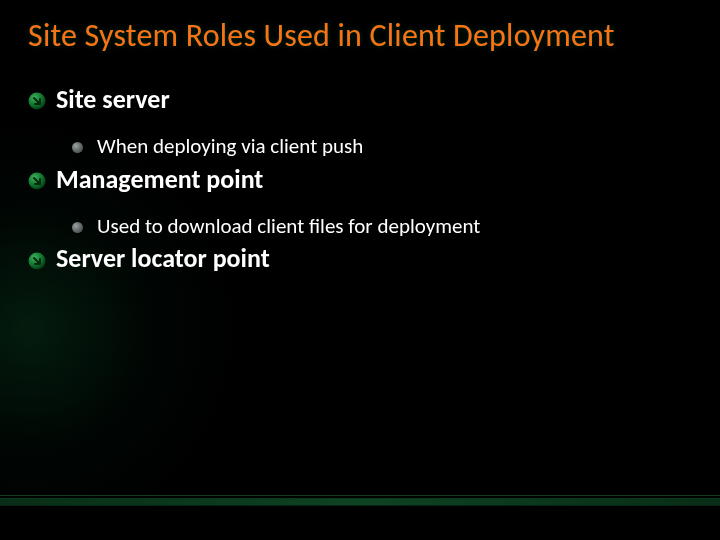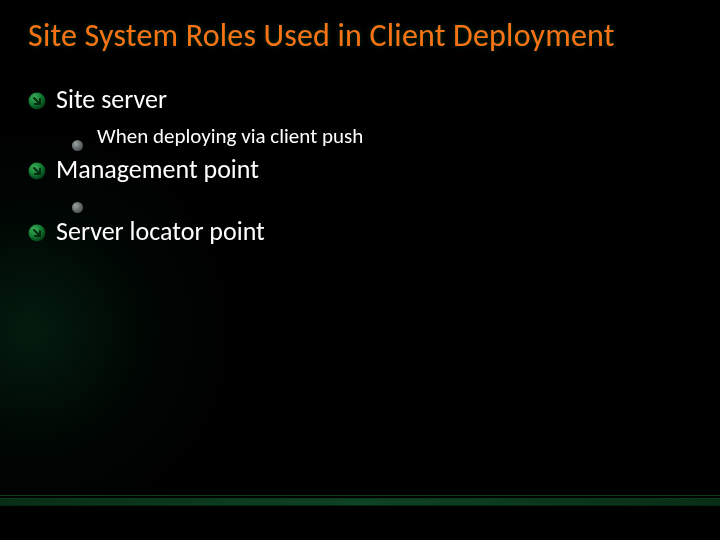--- a/index.html
+++ b/index.html
@@ -39,28 +39,28 @@
   }
   .item-l1 {
     display: flex;
     align-items: center;
     margin-top: 2px;
     margin-bottom: 2px;
   }
   .item-l1 .txt {
     color: #fff;
     font-size: 26px;
-    font-weight: 400;
+    font-weight: 700;
     line-height: 1.25;
   }
   .item-l2 {
     display: flex;
-    align-items: flex-end;
+    align-items: flex-start;
     margin-left: 44px;
-    margin-top: 8px;
+    margin-top: 18px;
     margin-bottom: 2px;
   }
   .item-l2 .txt {
     color: #fff;
     font-size: 21px;
     font-weight: 400;
     line-height: 1.3;
     max-width: 560px;
   }
   .bullet-l1 {
@@ -141,20 +141,21 @@
     <span class="bullet-l1">
       <svg viewBox="0 0 18 18" width="18" height="18">
         <circle cx="9" cy="9" r="8.5" fill="url(#g1)"></circle>
         <path d="M6 6 L12 12 M12 12 L12 7 M12 12 L7 12" stroke="#032a10" stroke-width="2" stroke-linecap="round" fill="none"></path>
       </svg>
     </span>
     <span class="txt">Management point</span>
   </div>
   <div class="item-l2">
     <span class="bullet-l2"></span>
+    <span class="txt">Used to download client files for deployment</span>
   </div>
 
   <div class="item-l1">
     <span class="bullet-l1">
       <svg viewBox="0 0 18 18" width="18" height="18">
         <circle cx="9" cy="9" r="8.5" fill="url(#g1)"></circle>
         <path d="M6 6 L12 12 M12 12 L12 7 M12 12 L7 12" stroke="#032a10" stroke-width="2" stroke-linecap="round" fill="none"></path>
       </svg>
     </span>
     <span class="txt">Server locator point</span>

